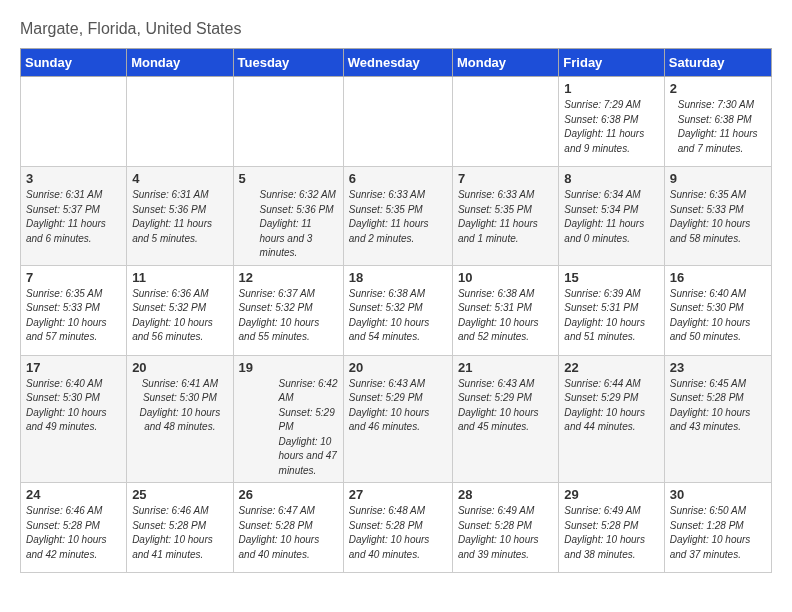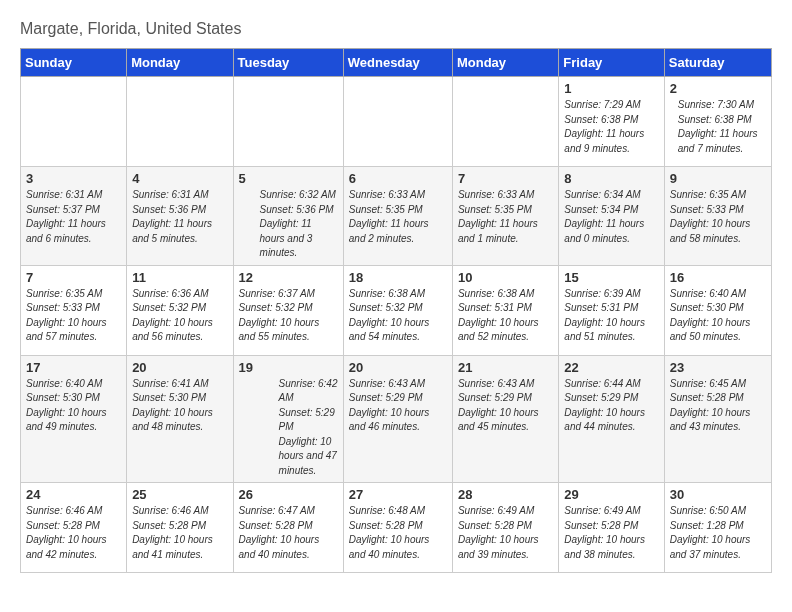--- a/index.html
+++ b/index.html
@@ -218,21 +218,21 @@
       </tr>
       <tr>
         <td>
           <div class="day-num">17</div>
           <div class="day-info" style="white-space: pre-line;">Sunrise: 6:40 AM
 Sunset: 5:30 PM
 Daylight: 10 hours and 49 minutes.</div>
         </td>
         <td>
           <div class="day-num">20</div>
-          <div class="day-info" style="white-space: pre-line;">Sunrise: 6:41 AM
+          <div class="day-info" style="white-space: pre-line; text-align: center;">Sunrise: 6:41 AM
 Sunset: 5:30 PM
 Daylight: 10 hours and 48 minutes.</div>
         </td>
         <td>
           <div class="day-num">19</div>
           <div class="day-info" style="white-space: pre-line; margin-left: 40px;">Sunrise: 6:42 AM
 Sunset: 5:29 PM
 Daylight: 10 hours and 47 minutes.</div>
         </td>
         <td>

